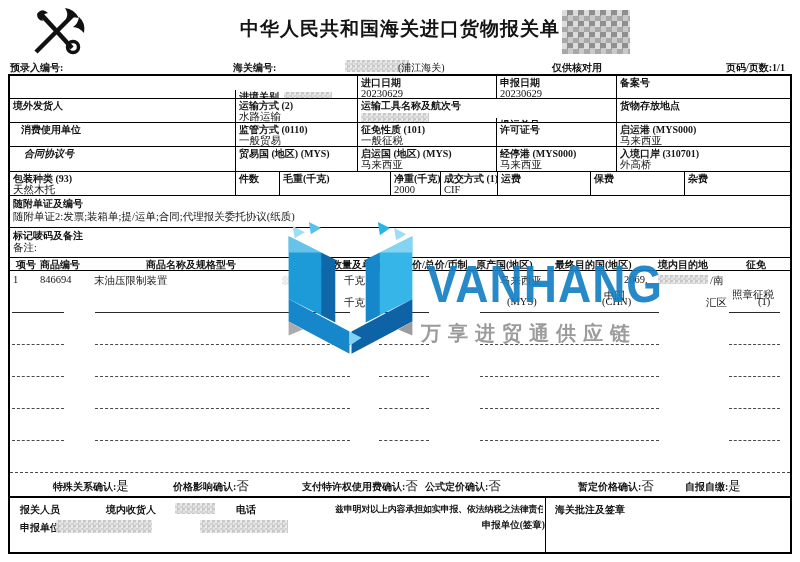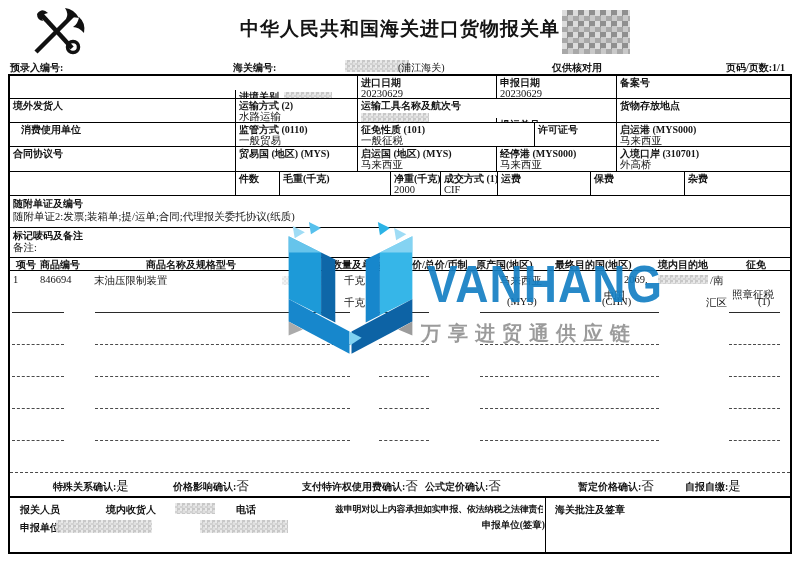--- a/index.html
+++ b/index.html
@@ -107,51 +107,55 @@
         <div class="lbl">消费使用单位</div>
       </div>
       <div class="cell" style="left:225px;width:122px;">
         <div class="lbl">监管方式 (0110)</div>
         <div class="val">一般贸易</div>
       </div>
       <div class="cell" style="left:347px;width:139px;">
         <div class="lbl">征免性质 (101)</div>
         <div class="val">一般征税</div>
       </div>
-      <div class="cell" style="left:486px;width:120px;margin-left:38px;">
+      <div class="cell" style="left:486px;width:120px;">
         <div class="lbl">许可证号</div>
       </div>
       <div class="cell" style="left:606px;width:174px;">
         <div class="lbl">启运港 (MYS000)</div>
         <div class="val">马来西亚</div>
       </div>
     </div>
 
     <div class="row" style="top:71px;height:25px;">
-      <div class="cell first" style="left:0;width:225px;">
+      <div class="cell first" style="left:11px;width:225px;font-style:italic;">
         <div class="lbl">合同协议号</div>
       </div>
       <div class="cell" style="left:225px;width:122px;">
         <div class="lbl">贸易国 (地区) (MYS)</div>
       </div>
       <div class="cell" style="left:347px;width:139px;">
         <div class="lbl">启运国 (地区) (MYS)</div>
         <div class="val">马来西亚</div>
       </div>
       <div class="cell" style="left:486px;width:120px;">
         <div class="lbl">经停港 (MYS000)</div>
         <div class="val">马来西亚</div>
       </div>
       <div class="cell" style="left:606px;width:174px;">
         <div class="lbl">入境口岸 (310701)</div>
         <div class="val">外高桥</div>
       </div>
     </div>
 
     <div class="row" style="top:96px;height:24px;">
+      <div class="cell first" style="left:0;width:225px;">
+        <div class="lbl">包装种类 (93)</div>
+        <div class="val">天然木托</div>
+      </div>
       <div class="cell" style="left:225px;width:44px;">
         <div class="lbl">件数</div>
       </div>
       <div class="cell" style="left:269px;width:111px;">
         <div class="lbl">毛重(千克)</div>
       </div>
       <div class="cell" style="left:380px;width:50px;">
         <div class="lbl">净重(千克)</div>
         <div class="val num">2000</div>
       </div>

